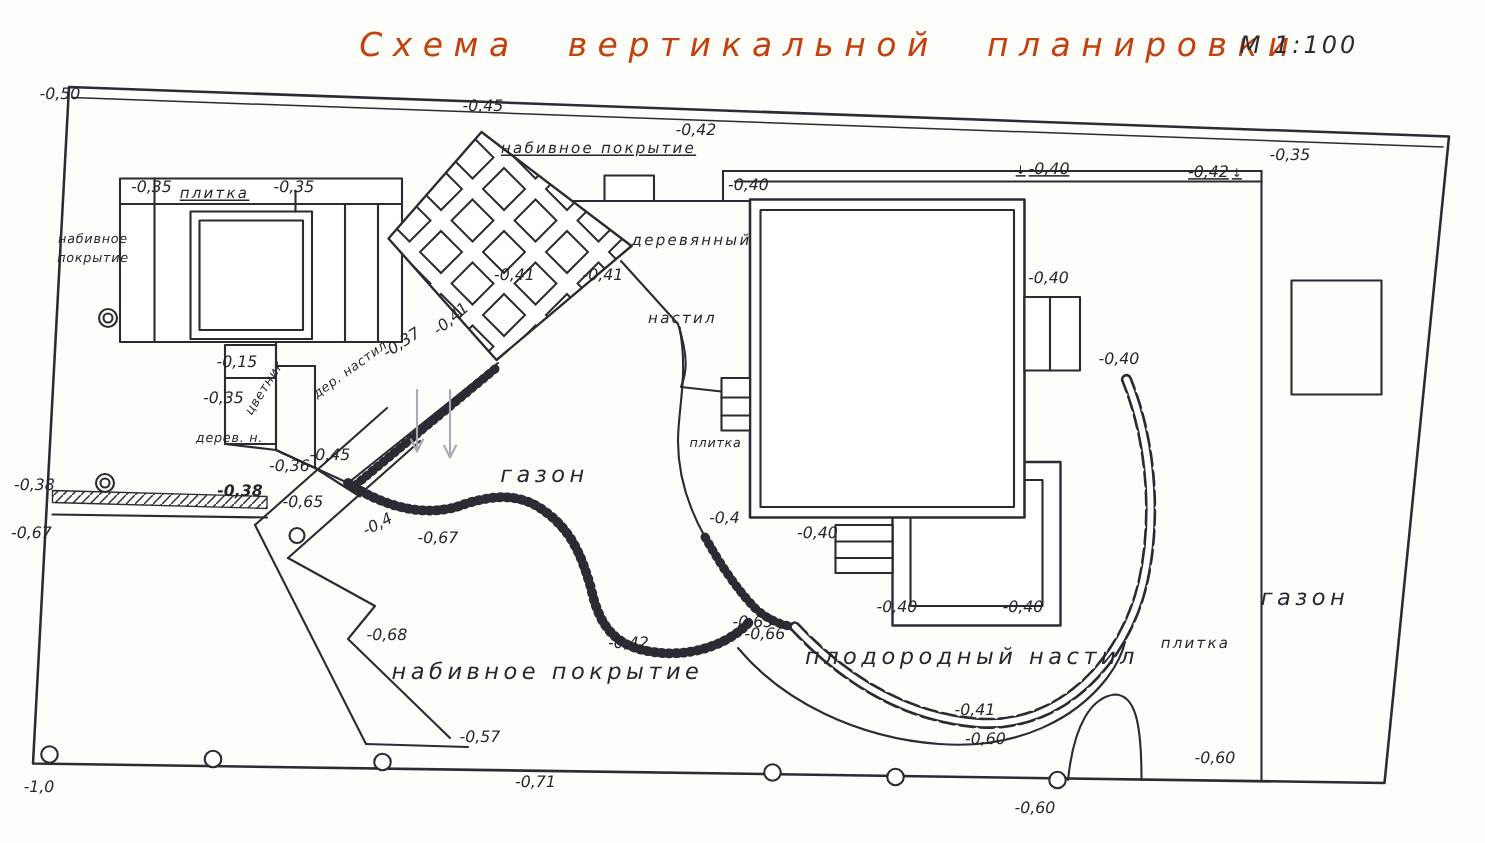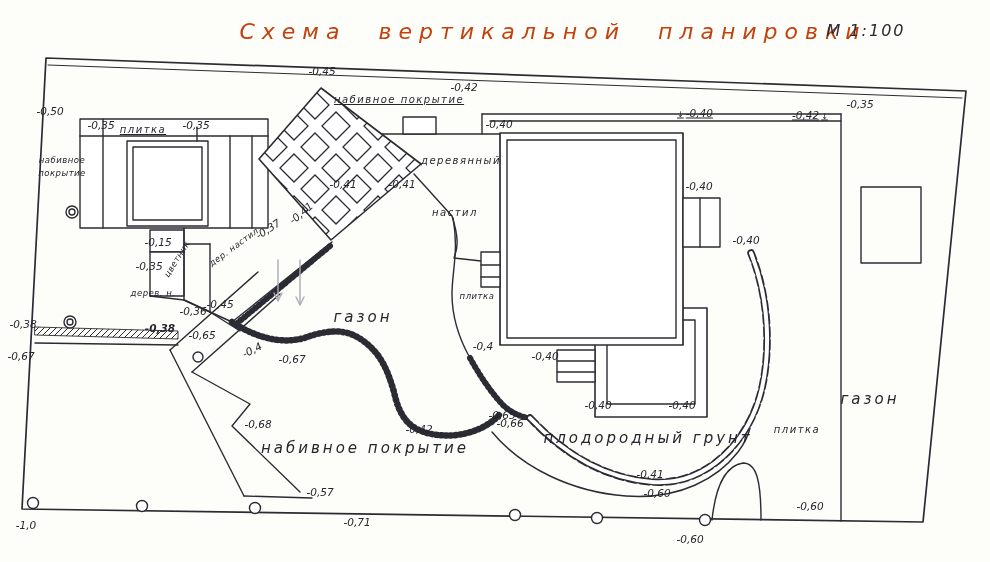--- a/index.html
+++ b/index.html
@@ -182,21 +182,21 @@
         <path d="M278,260 L278,300"></path>
         <path d="M274,293 L278,301 L282,293"></path>
         <path d="M300,260 L300,304"></path>
         <path d="M296,297 L300,305 L304,297"></path>
       </g>
 
     </g>
   </svg>
 
   <div class="labels">
-      <span class="lbl elev" style="left: 50px; top: 63px; margin-top: 48px;">-0,50</span>
+      <span class="lbl elev" style="left: 40px; top: 63px;">-0,50</span>
       <span class="lbl elev" style="left: 322px; top: 71px;">-0,45</span>
       <span class="lbl elev" style="left: 464px; top: 87px;">-0,42</span>
       <span class="lbl elev" style="left: 860px; top: 104px;">-0,35</span>
       <span class="lbl elev" style="left: 101px; top: 125px;">-0,35</span>
       <span class="lbl area-sm u" style="left: 143px; top: 130px;">плитка</span>
       <span class="lbl elev" style="left: 196px; top: 125px;">-0,35</span>
       <span class="lbl area-sm u" style="left: 399px; top: 100px;">набивное покрытие</span>
       <span class="lbl elev u arrL" style="left: 695px; top: 113px;">-0,40</span>
       <span class="lbl elev u arrR" style="left: 810px; top: 115px;">-0,42</span>
       <span class="lbl elev" style="left: 499px; top: 124px;">-0,40</span>
@@ -227,21 +227,21 @@
       <span class="lbl area-xs" style="left: 477px; top: 296px;">плитка</span>
       <span class="lbl elev" style="left: 483px; top: 346px;">-0,4</span>
       <span class="lbl elev" style="left: 545px; top: 356px;">-0,40</span>
       <span class="lbl elev" style="left: 598px; top: 405px;">-0,40</span>
       <span class="lbl elev" style="left: 682px; top: 405px;">-0,40</span>
       <span class="lbl elev" style="left: 502px; top: 415px;">-0,65</span>
       <span class="lbl elev" style="left: 419px; top: 429px;">-0,42</span>
       <span class="lbl elev" style="left: 258px; top: 424px;">-0,68</span>
       <span class="lbl area" style="left: 365px; top: 448px;">набивное покрытие</span>
       <span class="lbl elev" style="left: 510px; top: 423px;">-0,66</span>
-      <span class="lbl area" style="left: 648px; top: 438px;">плодородный грунт</span>
+      <span class="lbl area" style="left: 648px; top: 438px;">плодородный настил</span>
       <span class="lbl area-sm" style="left: 797px; top: 430px;">плитка</span>
       <span class="lbl area" style="left: 870px; top: 399px;">газон</span>
       <span class="lbl elev" style="left: 650px; top: 474px;">-0,41</span>
       <span class="lbl elev" style="left: 657px; top: 493px;">-0,60</span>
       <span class="lbl elev" style="left: 320px; top: 492px;">-0,57</span>
       <span class="lbl elev" style="left: 357px; top: 522px;">-0,71</span>
       <span class="lbl elev" style="left: 690px; top: 539px;">-0,60</span>
       <span class="lbl elev" style="left: 810px; top: 506px;">-0,60</span>
       <span class="lbl elev" style="left: 26px; top: 525px;">-1,0</span>
     </div>

